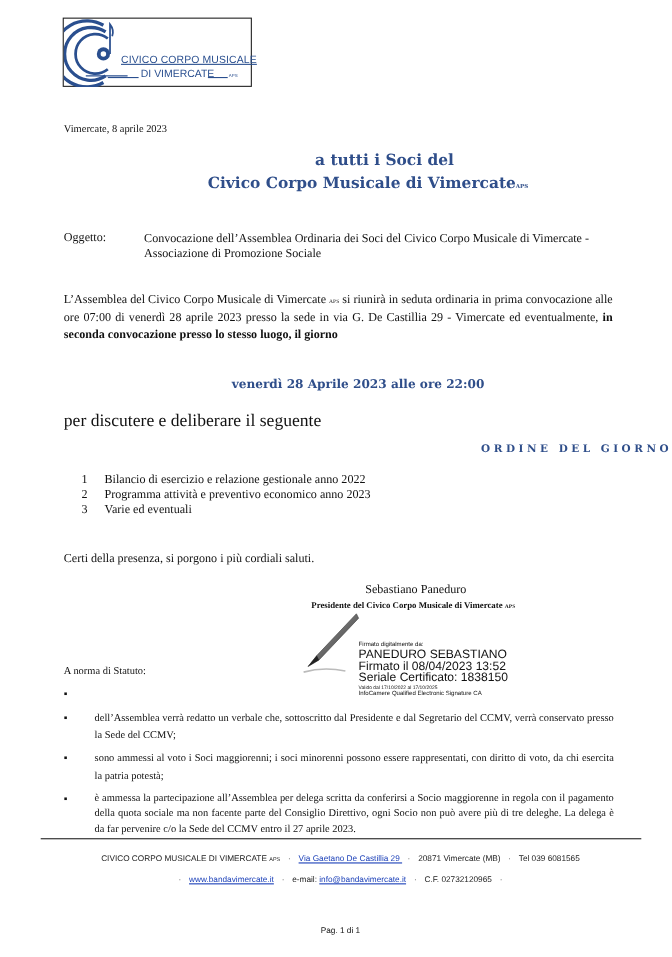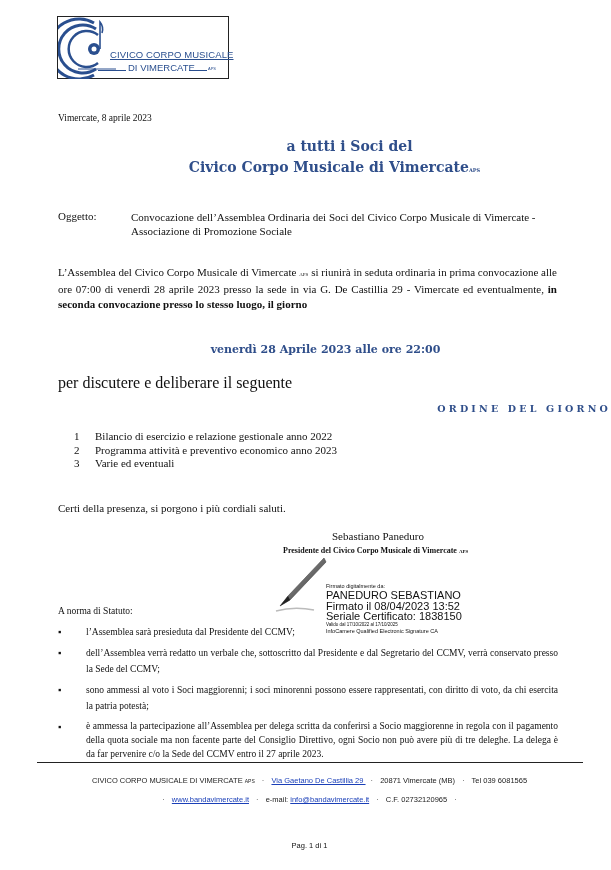--- a/index.html
+++ b/index.html
@@ -186,21 +186,20 @@
     <div class="sig-big">Seriale Certificato: 1838150</div>
     <div class="sig-tiny">Valido dal 17/10/2022 al 17/10/2025</div>
     <div class="sig-small">InfoCamere Qualified Electronic Signature CA</div>
   </div>
 </div>
 
 <div class="statuto-label">A norma di Statuto:</div>
 <div class="statuto-list">
   <div class="statuto-item">
     <span class="statuto-bullet">▪</span>
-    <span class="statuto-text">l’Assemblea sarà presieduta dal Presidente del CCMV;</span>
   </div>
   <div class="statuto-item">
     <span class="statuto-bullet">▪</span>
     <span class="statuto-text">dell’Assemblea verrà redatto un verbale che, sottoscritto dal Presidente e dal Segretario del CCMV, verrà conservato presso la Sede del CCMV;</span>
   </div>
   <div class="statuto-item">
     <span class="statuto-bullet">▪</span>
     <span class="statuto-text">sono ammessi al voto i Soci maggiorenni; i soci minorenni possono essere rappresentati, con diritto di voto, da chi esercita la patria potestà;</span>
   </div>
   <div class="statuto-item last">

